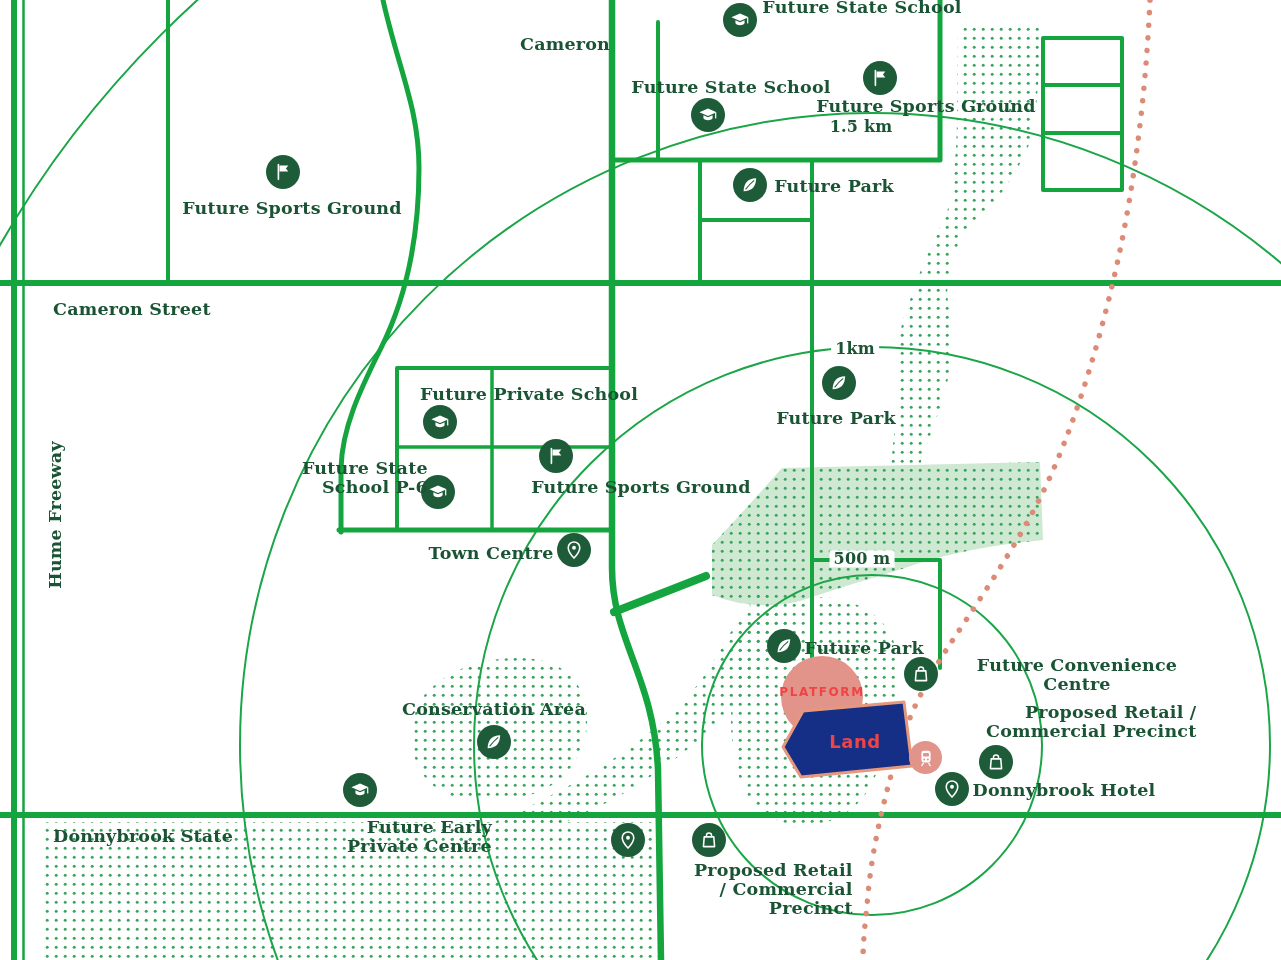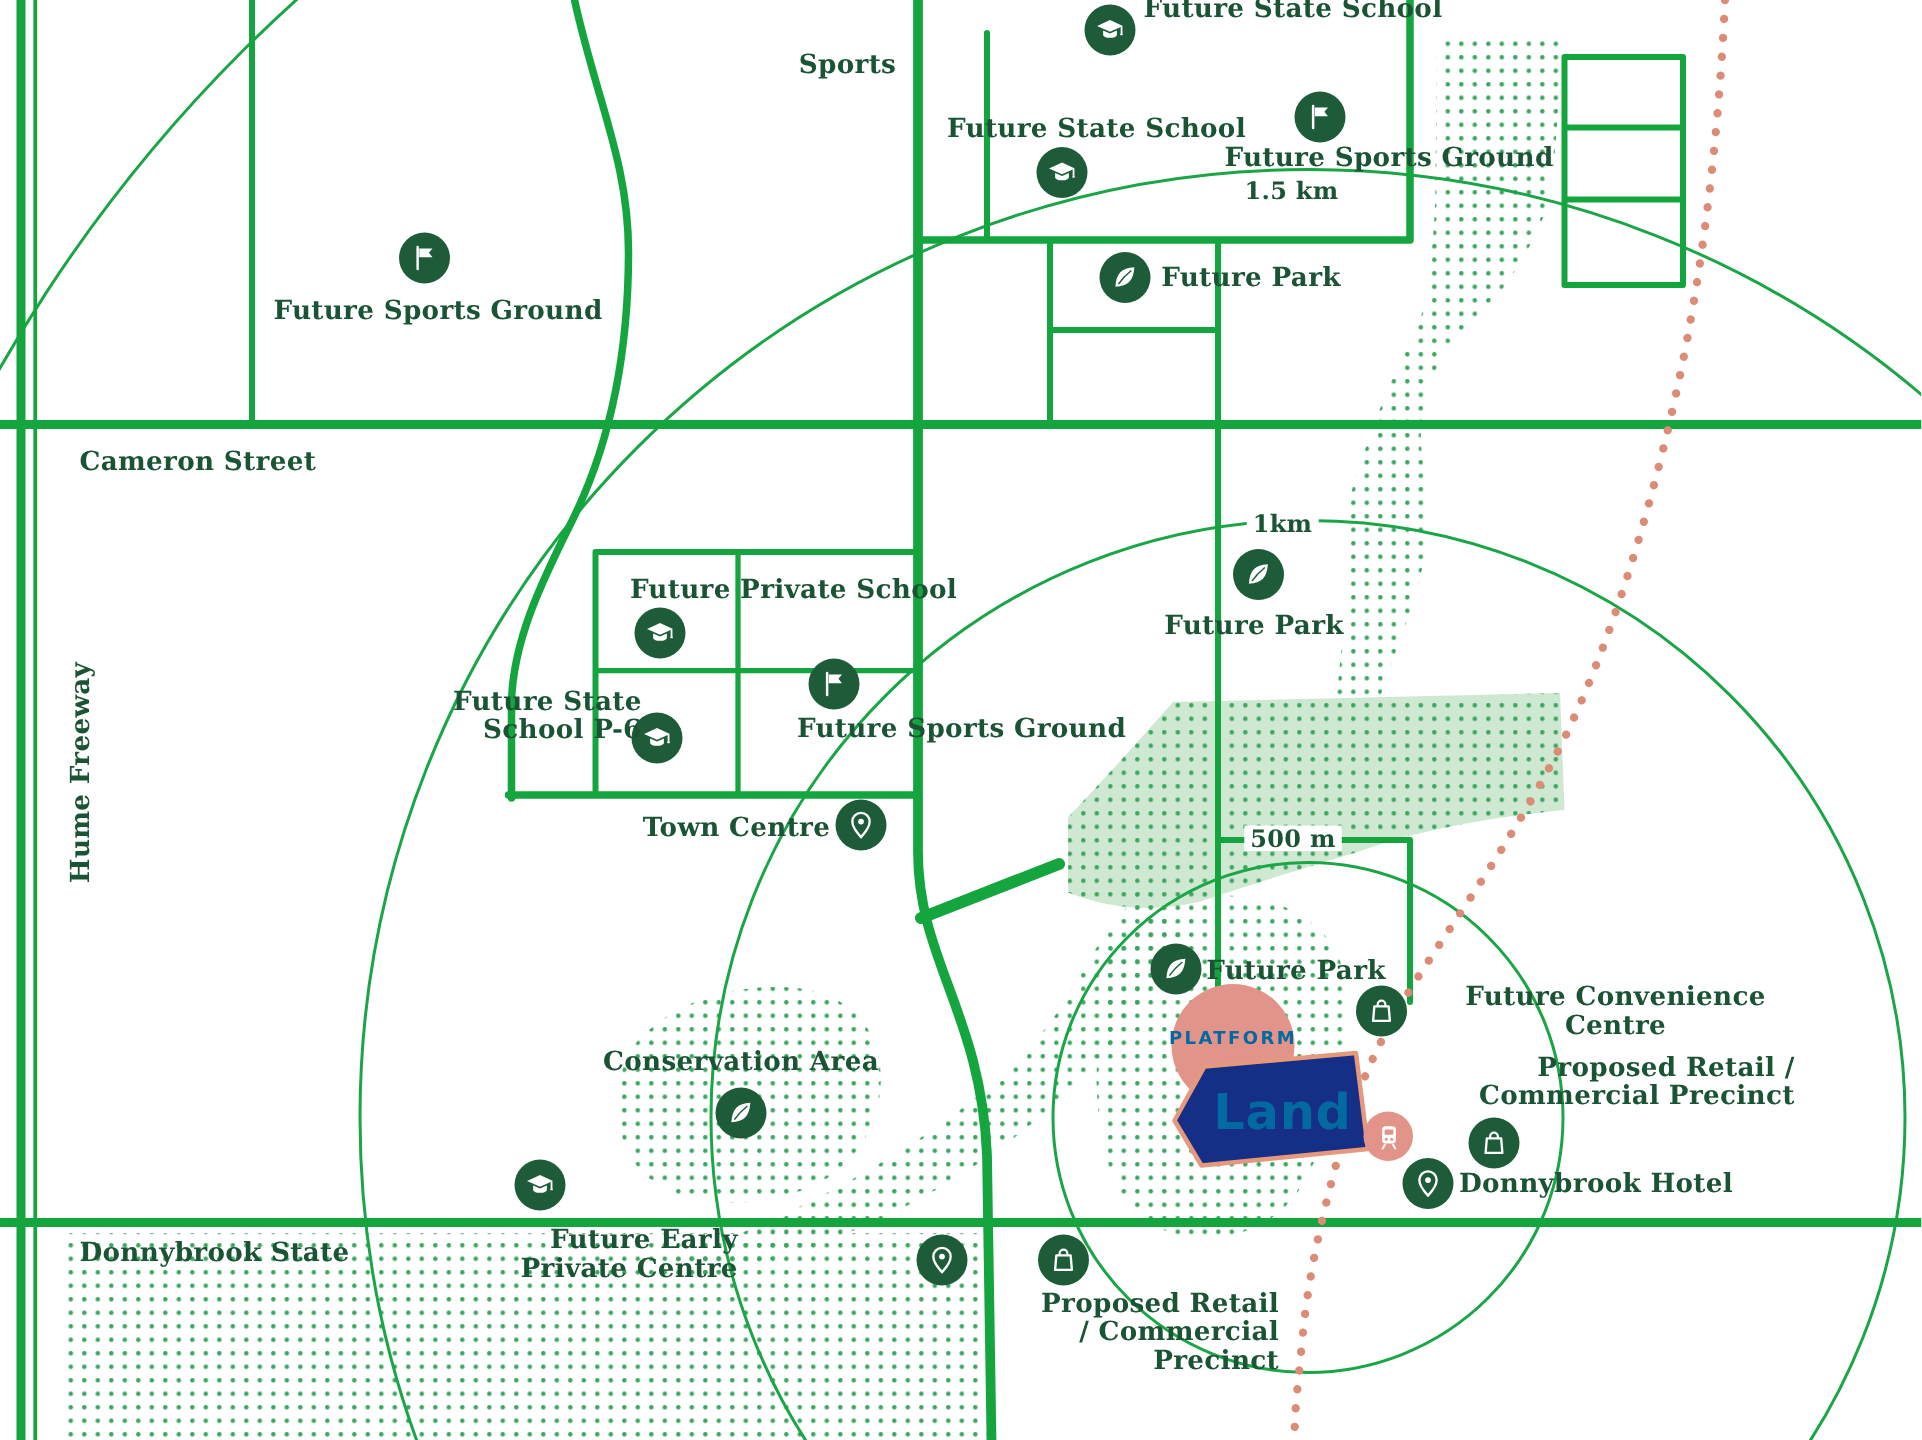--- a/index.html
+++ b/index.html
@@ -11,24 +11,24 @@
        color:#1a5434;white-space:pre-line;text-align:center;line-height:1.08;letter-spacing:.2px;}
   .lbl.left{transform:translate(0,-50%);text-align:right;}
   .lbl.dist{font-size:16px;background:#ffffff;padding:0 4px;}
   .lbl.vert{transform:translate(-50%,-50%) rotate(-90deg);white-space:nowrap;}
   
   .poi{position:absolute;width:34px;height:34px;border-radius:50%;background:#1e5c39;
        display:flex;align-items:center;justify-content:center;}
   .poi svg{width:22px;height:22px;display:block;}
   .poi.train{background:#e2948a;width:33px;height:33px;}
   
-  .brand{position:absolute;color:#0369a1;font-family:"DejaVu Sans",sans-serif;font-weight:700;
+  .brand{position:absolute;color:#ef4444;font-family:"DejaVu Sans",sans-serif;font-weight:700;
          transform:translate(-50%,-50%);}
   .brand.platform{font-size:12px;letter-spacing:1.6px;}
-  .brand.land{font-size:33px;letter-spacing:.5px;}
+  .brand.land{font-size:18px;letter-spacing:.5px;}
   .hidden-defs{position:absolute;width:0;height:0;overflow:hidden;}
 </style>
 </head>
 <body>
 
 <svg class="hidden-defs" aria-hidden="true">
   <defs>
     <symbol id="sym-school" viewBox="0 0 24 24">
       <path d="M12 4.8 2.6 9l9.4 4.2L21.4 9Z" fill="#fff"></path>
       <path d="M7 12.3v3.1c0 1.3 2.2 2.3 5 2.3s5-1 5-2.3v-3.1l-5 2.2z" fill="#fff"></path>
@@ -214,21 +214,21 @@
         <use href="#sym-bag"></use>
       </svg>
     </span>
 
   <span class="poi train" style="left:909px;top:741px">
       <svg viewBox="0 0 24 24">
         <use href="#sym-train"></use>
       </svg>
     </span>
 
-  <div class="lbl" style="left:565px;top:44px">Sports</div>
+  <div class="lbl" style="left:565px;top:44px">Cameron</div>
   <div class="lbl" style="left:862px;top:7px">Future State School</div>
   <div class="lbl" style="left:731px;top:87px">Future State School</div>
   <div class="lbl" style="left:926px;top:106px">Future Sports Ground</div>
   <div class="lbl dist" style="left:861px;top:127px">1.5 km</div>
   <div class="lbl" style="left:292px;top:208px">Future Sports Ground</div>
   <div class="lbl" style="left:834px;top:186px">Future Park</div>
 
   <div class="lbl left" style="left:53px;top:309px">Cameron Street</div>
   <div class="lbl dist" style="left:855px;top:349px">1km</div>
   <div class="lbl" style="left:529px;top:394px">Future Private School</div>

